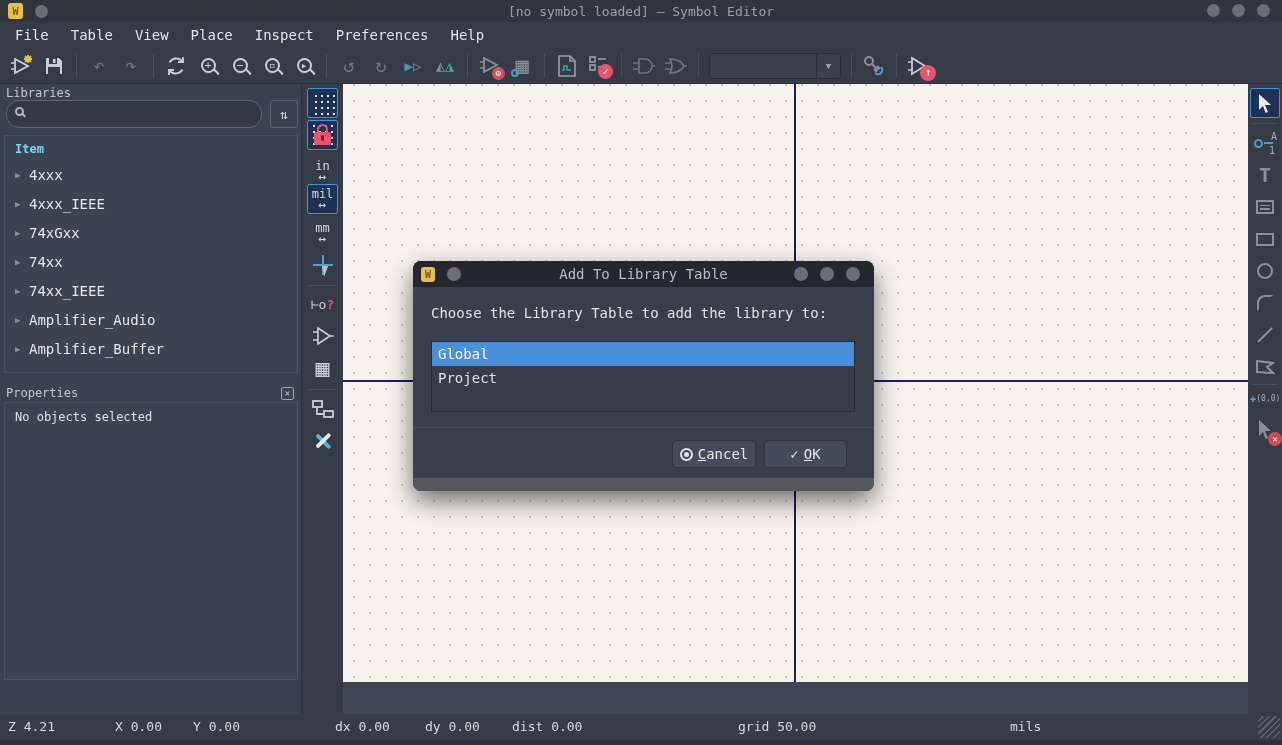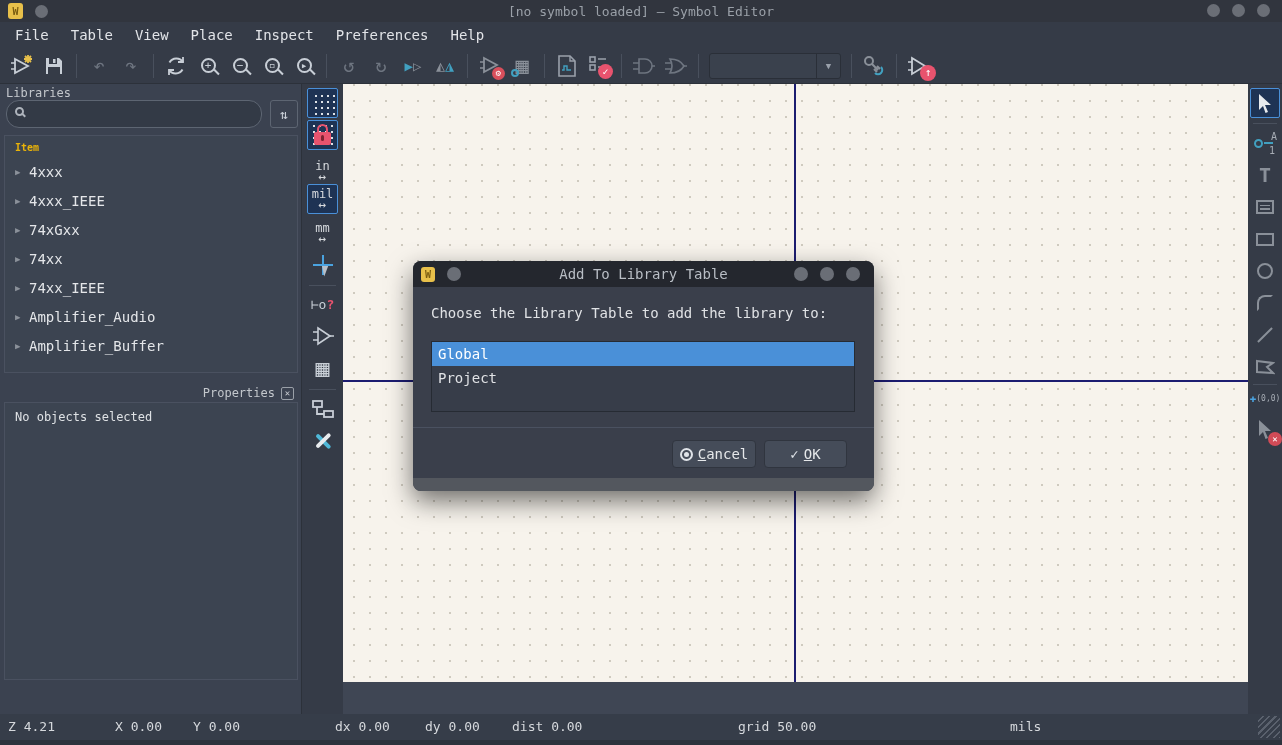--- a/index.html
+++ b/index.html
@@ -36,24 +36,24 @@
 
   
   #left-panel { position:absolute; left:0; top:0; width:302px; height:630px; background:#3b4250; border-right:1px solid #2c313a; }
   .panel-label { font-size:12px; color:#c3c7cc; padding:2px 6px; }
   #search-row { position:absolute; left:6px; top:16px; width:290px; height:28px; display:flex; }
   #search-input { width:256px; height:28px; background:#333a46; border:1px solid #5d6572; border-radius:13px; color:#e6e8ea; font-family:inherit; font-size:13px; padding:0 8px 0 28px; outline:none; }
   .search-icon { position:absolute; left:9px; top:7px; width:9px; height:9px; border:2px solid #aeb4bc; border-radius:50%; }
   .search-icon::after { content:""; position:absolute; width:5px; height:2px; background:#aeb4bc; right:-4px; bottom:-2px; transform:rotate(45deg); }
   #sort-btn { position:absolute; left:264px; top:0; width:28px; height:28px; border:1px solid #5d6572; border-radius:3px; background:#3b4250; color:#c8ced6; font-size:13px; display:flex; align-items:center; justify-content:center; }
   #tree-box { position:absolute; left:4px; top:51px; width:294px; height:238px; background:#3c4451; border:1px solid #4a5160; overflow:hidden; }
-  .tree-header { font-weight:bold; font-size:10px; color:#eab308; padding:6px 0 4px 10px; }
+  .tree-header { font-weight:bold; font-size:12px; color:#7dd3fc; padding:6px 0 4px 10px; }
   .tree-row { display:flex; align-items:center; height:29px; padding-left:10px; font-size:14px; color:#e4e6e9; cursor:default; }
   .tree-arrow { color:#8b919a; font-size:9px; width:14px; }
-  #props-header { position:absolute; left:0; top:300px; width:302px; height:18px; display:flex; align-items:center; justify-content:flex-end; padding-right:8px; }
+  #props-header { position:absolute; left:0; top:300px; width:302px; height:18px; display:flex; align-items:center; justify-content:space-between; padding-right:8px; }
   #props-close { width:13px; height:13px; border:1px solid #9aa0a8; border-radius:2px; color:#c3c7cc; font-size:9px; line-height:11px; text-align:center; }
   #props-box { position:absolute; left:4px; top:318px; width:294px; height:278px; background:#3c4451; border:1px solid #4a5160; }
   #props-msg { font-size:12px; color:#dfe2e5; padding:7px 10px; }
 
   
   #left-tools { position:absolute; left:302px; top:0; width:41px; height:630px; background:#353b47; }
   .ltb { position:absolute; left:5px; width:31px; height:30px; display:flex; flex-direction:column; align-items:center; justify-content:center; border-radius:2px; color:#c8ced6; }
   .ltb.sel { border:1.5px solid #4a90d8; background:#1e3354; }
   .unit-lbl { font-size:12px; color:#d6d9dd; line-height:11px; }
   .unit-arrow { font-size:13px; color:#d6d9dd; line-height:10px; }

